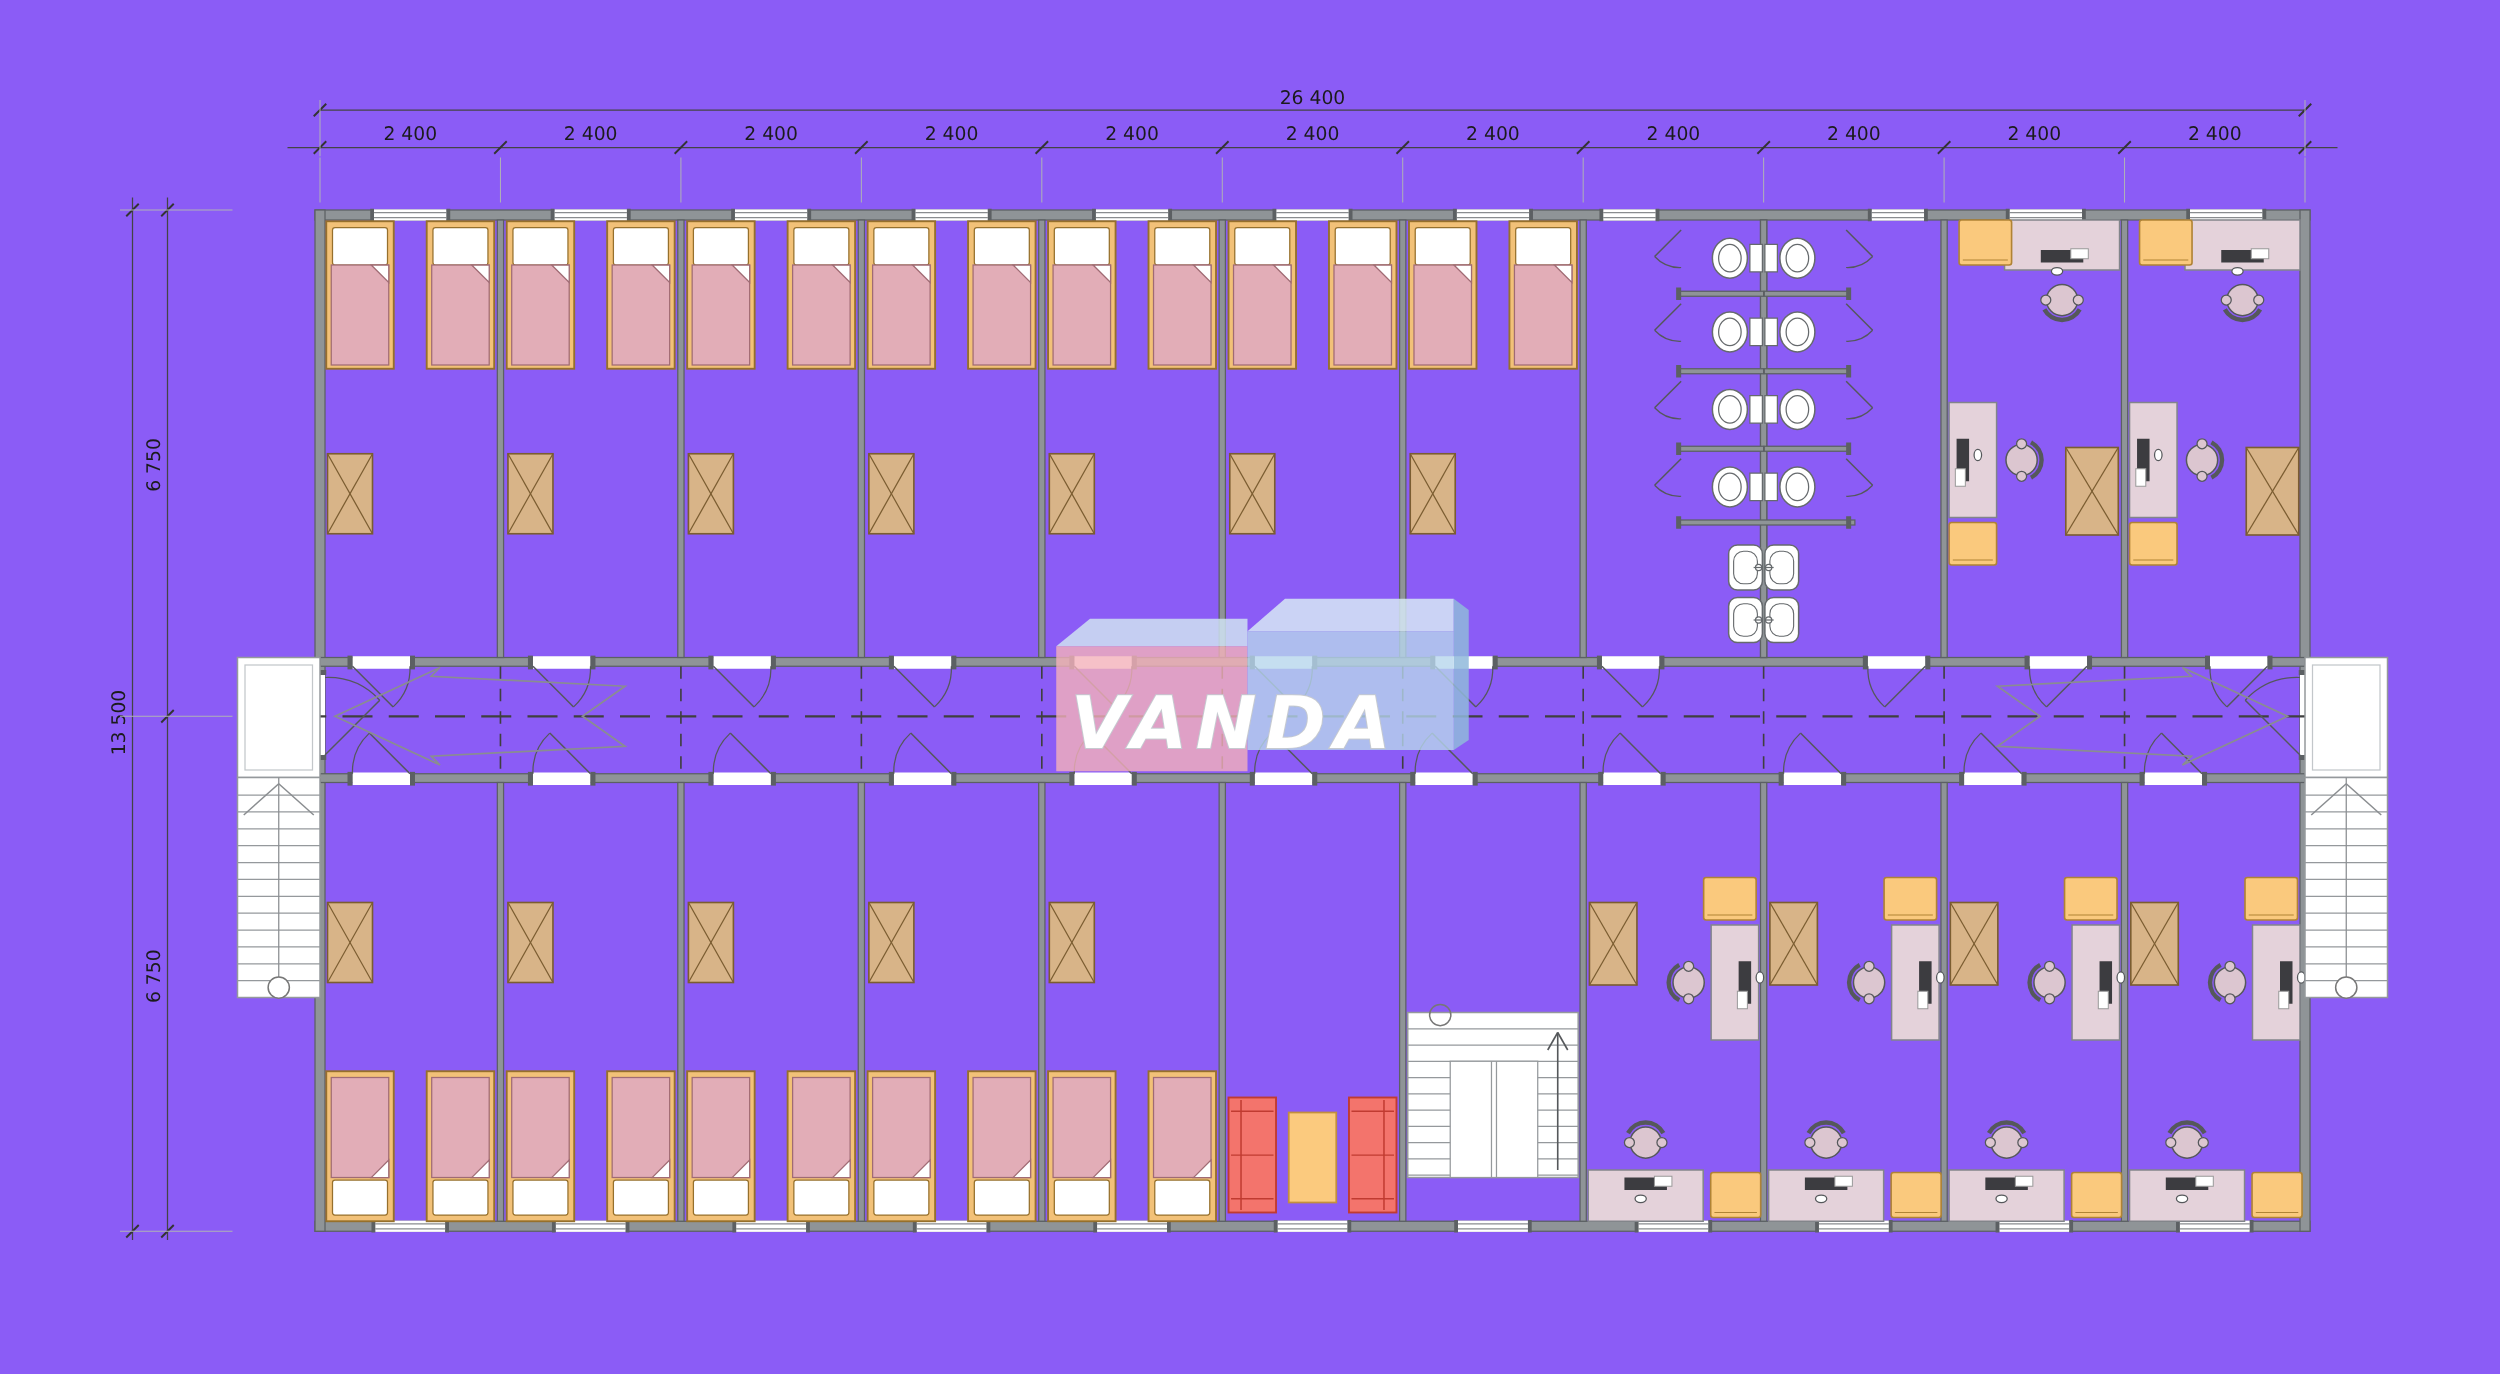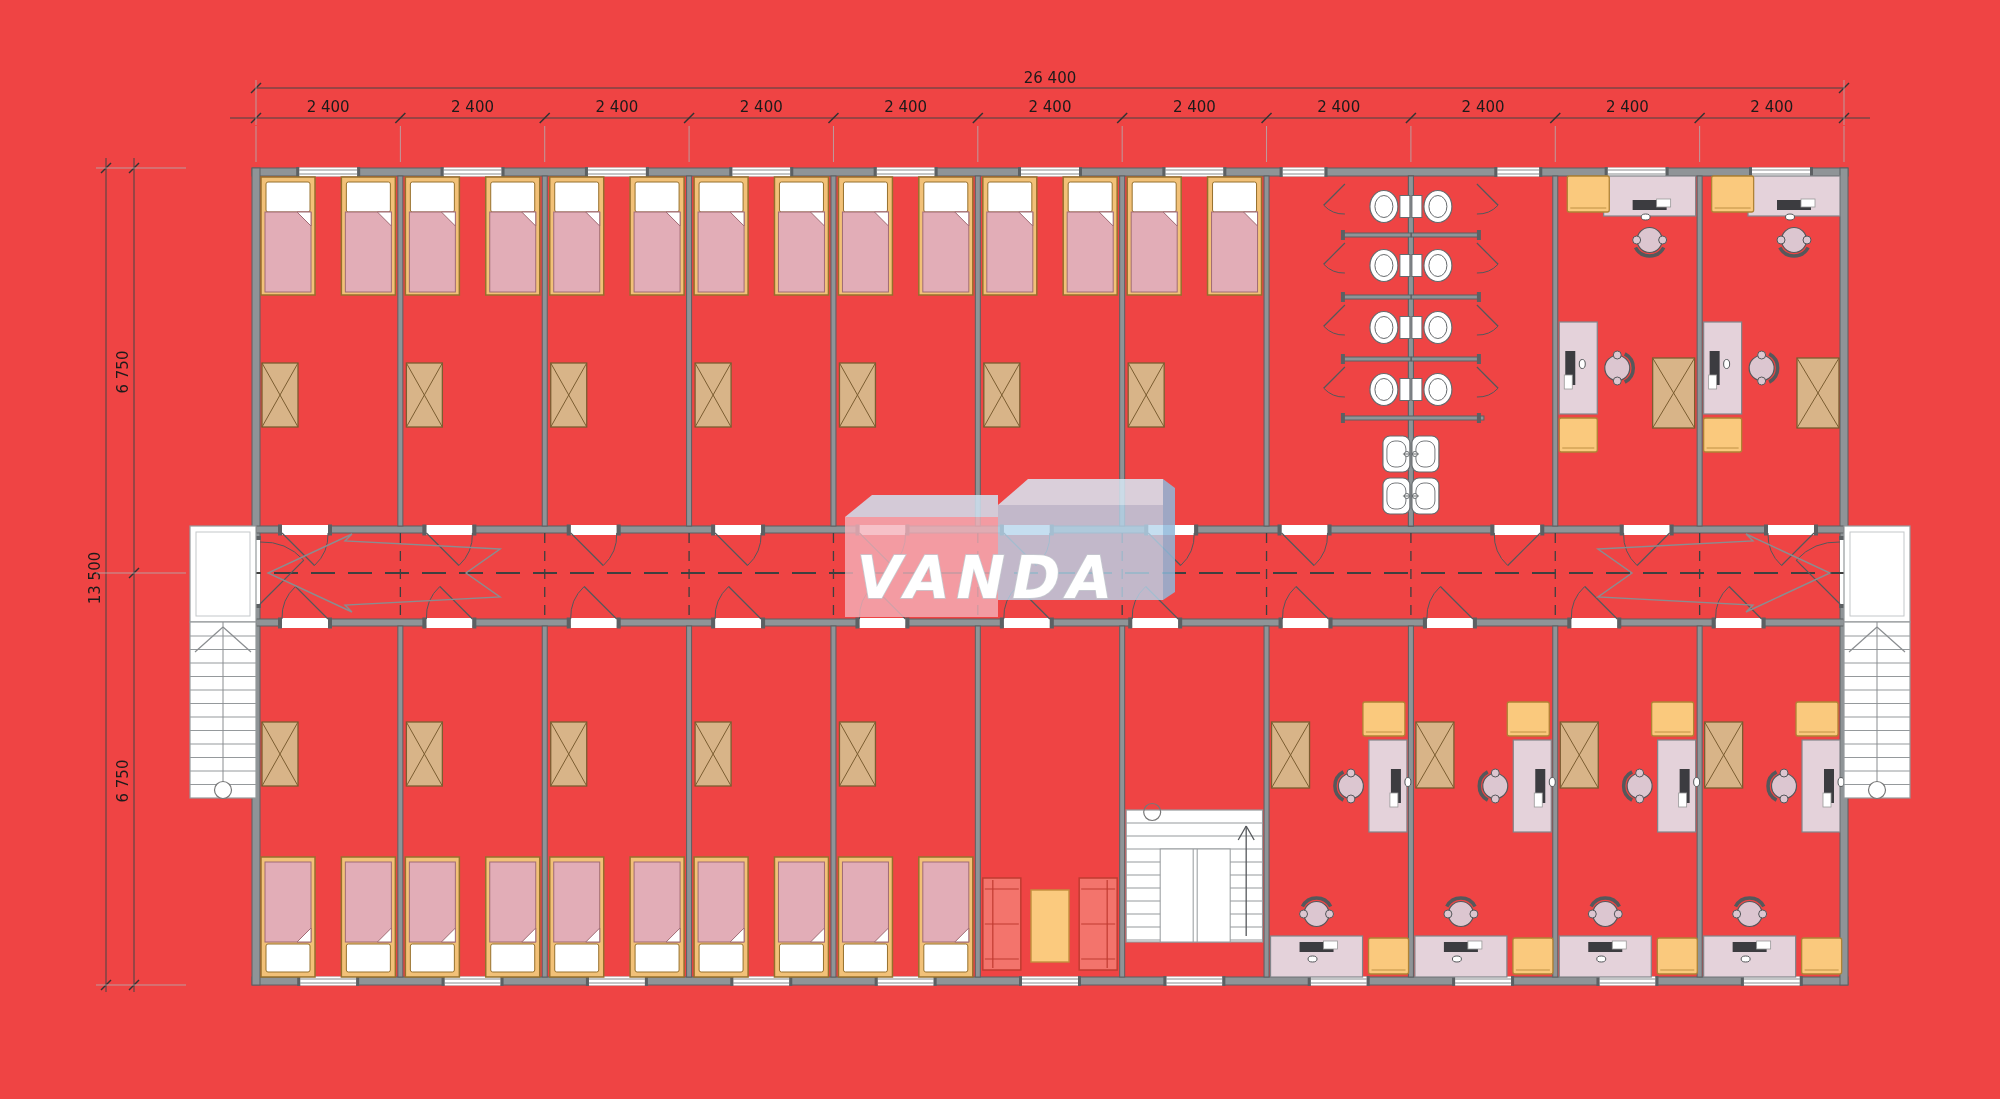--- a/index.html
+++ b/index.html
@@ -1,16 +1,16 @@
 <!DOCTYPE html>
 <html><head>
 <meta charset="utf-8">
 <style>
   html,body{margin:0;padding:0;background:#ffffff;}
-  #stage{position:relative;width:2000px;height:1099px;background:#ef4444;overflow:hidden;}
+  #stage{position:relative;width:2000px;height:1099px;background:#8b5cf6;overflow:hidden;}
   svg{display:block;}
   text{font-family:"DejaVu Sans","Liberation Sans",sans-serif;}
   .dim-text{fill:#1b1b1b;}
   .logo-text{font-weight:bold;font-style:italic;fill:#ffffff;stroke:#c6cad0;stroke-width:1.6px;paint-order:stroke;letter-spacing:7px;}
 </style>
 </head>
 <body>
 
 <div id="stage">
 <svg id="plan" width="2000" height="1099" viewBox="0 0 2000 1099">

